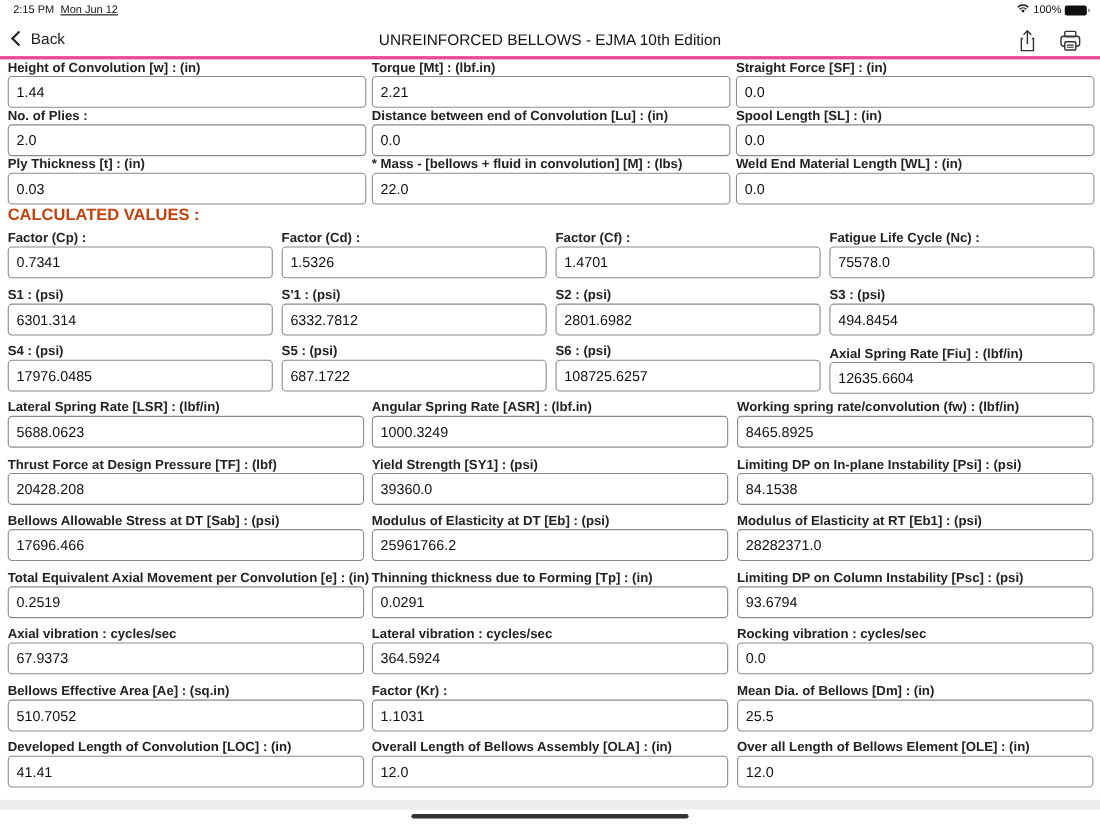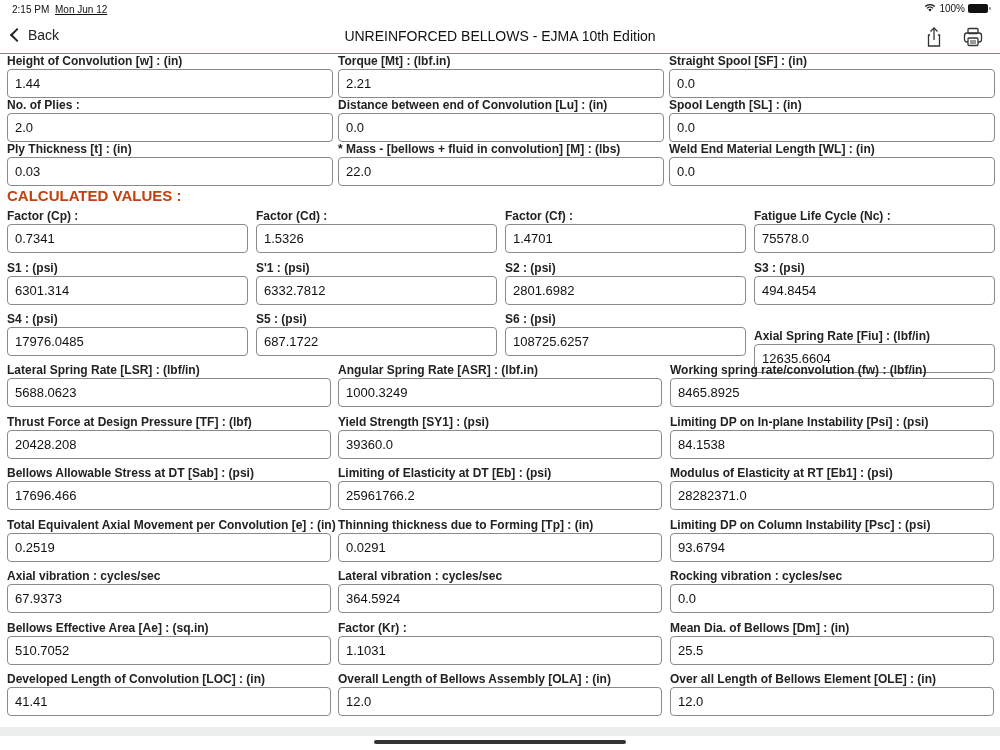--- a/index.html
+++ b/index.html
@@ -6,21 +6,21 @@
   html, body { width: 1000px; height: 750px; overflow: hidden; background: #ffffff; }
   body { font-family: "Liberation Sans", sans-serif; color: #111; position: relative; }
 
   .status-bar { position: absolute; top: 0; left: 0; width: 1000px; height: 20px; font-size: 10px; color: #111; }
   .status-time { position: absolute; left: 12px; top: 4px; }
   .status-date { position: absolute; left: 55px; top: 4px; text-decoration: underline; }
   .status-right { position: absolute; right: 12px; top: 3px; display: flex; align-items: center; gap: 3px; font-size: 10px; }
   .battery { width: 20px; height: 9px; border-radius: 2px; background: #111; position: relative; }
   .battery::after { content: ""; position: absolute; right: -3px; top: 3px; width: 2px; height: 3px; background: #999; border-radius: 0 1px 1px 0; }
 
-  .nav-bar { position: absolute; top: 20px; left: 0; width: 1000px; height: 34px; border-bottom: 1px solid #ec4899; }
+  .nav-bar { position: absolute; top: 20px; left: 0; width: 1000px; height: 34px; border-bottom: 3px solid #ec4899; }
   .back-btn { position: absolute; left: 8px; top: 7px; display: flex; align-items: center; gap: 6px; font-size: 14px; color: #222; cursor: pointer; }
   .back-chevron { width: 10px; height: 10px; border-left: 2px solid #222; border-bottom: 2px solid #222; transform: rotate(45deg); margin-left: 4px; }
   .nav-title { position: absolute; left: 0; right: 0; top: 8px; text-align: center; font-size: 14px; color: #111; }
   .nav-icon { position: absolute; top: 6px; width: 22px; height: 22px; cursor: pointer; }
   .share-icon { left: 923px; }
   .print-icon { left: 962px; }
 
   .content { position: absolute; top: 55px; left: 0; width: 1000px; height: 672px; overflow: hidden; }
 
   .field { position: absolute; }
@@ -78,21 +78,21 @@
 
   <div class="field" style="left:7px;top:-1px;width:326px">
     <div class="field-label">Height of Convolution [w] : (in)</div>
     <input class="field-input" value="1.44" style="">
   </div>
   <div class="field" style="left:338px;top:-1px;width:326px">
     <div class="field-label">Torque [Mt] : (lbf.in)</div>
     <input class="field-input" value="2.21" style="">
   </div>
   <div class="field" style="left:669px;top:-1px;width:326px">
-    <div class="field-label">Straight Spool [SF] : (in)</div>
+    <div class="field-label">Straight Force [SF] : (in)</div>
     <input class="field-input" value="0.0" style="">
   </div>
 
   <div class="field" style="left:7px;top:43px;width:326px">
     <div class="field-label">No. of Plies :</div>
     <input class="field-input" value="2.0" style="">
   </div>
   <div class="field" style="left:338px;top:43px;width:326px">
     <div class="field-label">Distance between end of Convolution [Lu] : (in)</div>
     <input class="field-input" value="0.0" style="">
@@ -155,21 +155,21 @@
         <input class="field-input" value="17976.0485" style="">
       </div>
       <div class="field" style="left: 256px; top: 257px; width: 241px;">
         <div class="field-label">S5 :  (psi)</div>
         <input class="field-input" value="687.1722" style="">
       </div>
       <div class="field" style="left: 505px; top: 257px; width: 241px;">
         <div class="field-label">S6 :  (psi)</div>
         <input class="field-input" value="108725.6257" style="">
       </div>
-      <div class="field" style="left: 754px; top: 274px; width: 241px;">
+      <div class="field" style="left: 754px; top: 259px; width: 241px;">
         <div class="field-label">Axial Spring Rate [Fiu] :  (lbf/in)</div>
         <input class="field-input" value="12635.6604" style="">
       </div>
     </div>
 
   <div id="three-col">
       <div class="field" style="left: 7px; top: 308px; width: 324px;">
         <div class="field-label">Lateral Spring Rate [LSR] : (lbf/in)</div>
         <input class="field-input" value="5688.0623" style="">
       </div>
@@ -191,21 +191,21 @@
       </div>
       <div class="field" style="left: 670px; top: 359.5px; width: 324px;">
         <div class="field-label">Limiting DP on In-plane Instability [Psi] : (psi)</div>
         <input class="field-input" value="84.1538" style="">
       </div>
       <div class="field" style="left: 7px; top: 411px; width: 324px;">
         <div class="field-label">Bellows Allowable Stress at DT [Sab] : (psi)</div>
         <input class="field-input" value="17696.466" style="">
       </div>
       <div class="field" style="left: 338px; top: 411px; width: 324px;">
-        <div class="field-label">Limiting of Elasticity at DT [Eb] : (psi)</div>
+        <div class="field-label">Modulus of Elasticity at DT [Eb] : (psi)</div>
         <input class="field-input" value="25961766.2" style="">
       </div>
       <div class="field" style="left: 670px; top: 411px; width: 324px;">
         <div class="field-label">Modulus of Elasticity at RT [Eb1] : (psi)</div>
         <input class="field-input" value="28282371.0" style="">
       </div>
       <div class="field" style="left: 7px; top: 462.5px; width: 324px;">
         <div class="field-label">Total Equivalent Axial Movement per Convolution [e] : (in)</div>
         <input class="field-input" value="0.2519" style="">
       </div>

